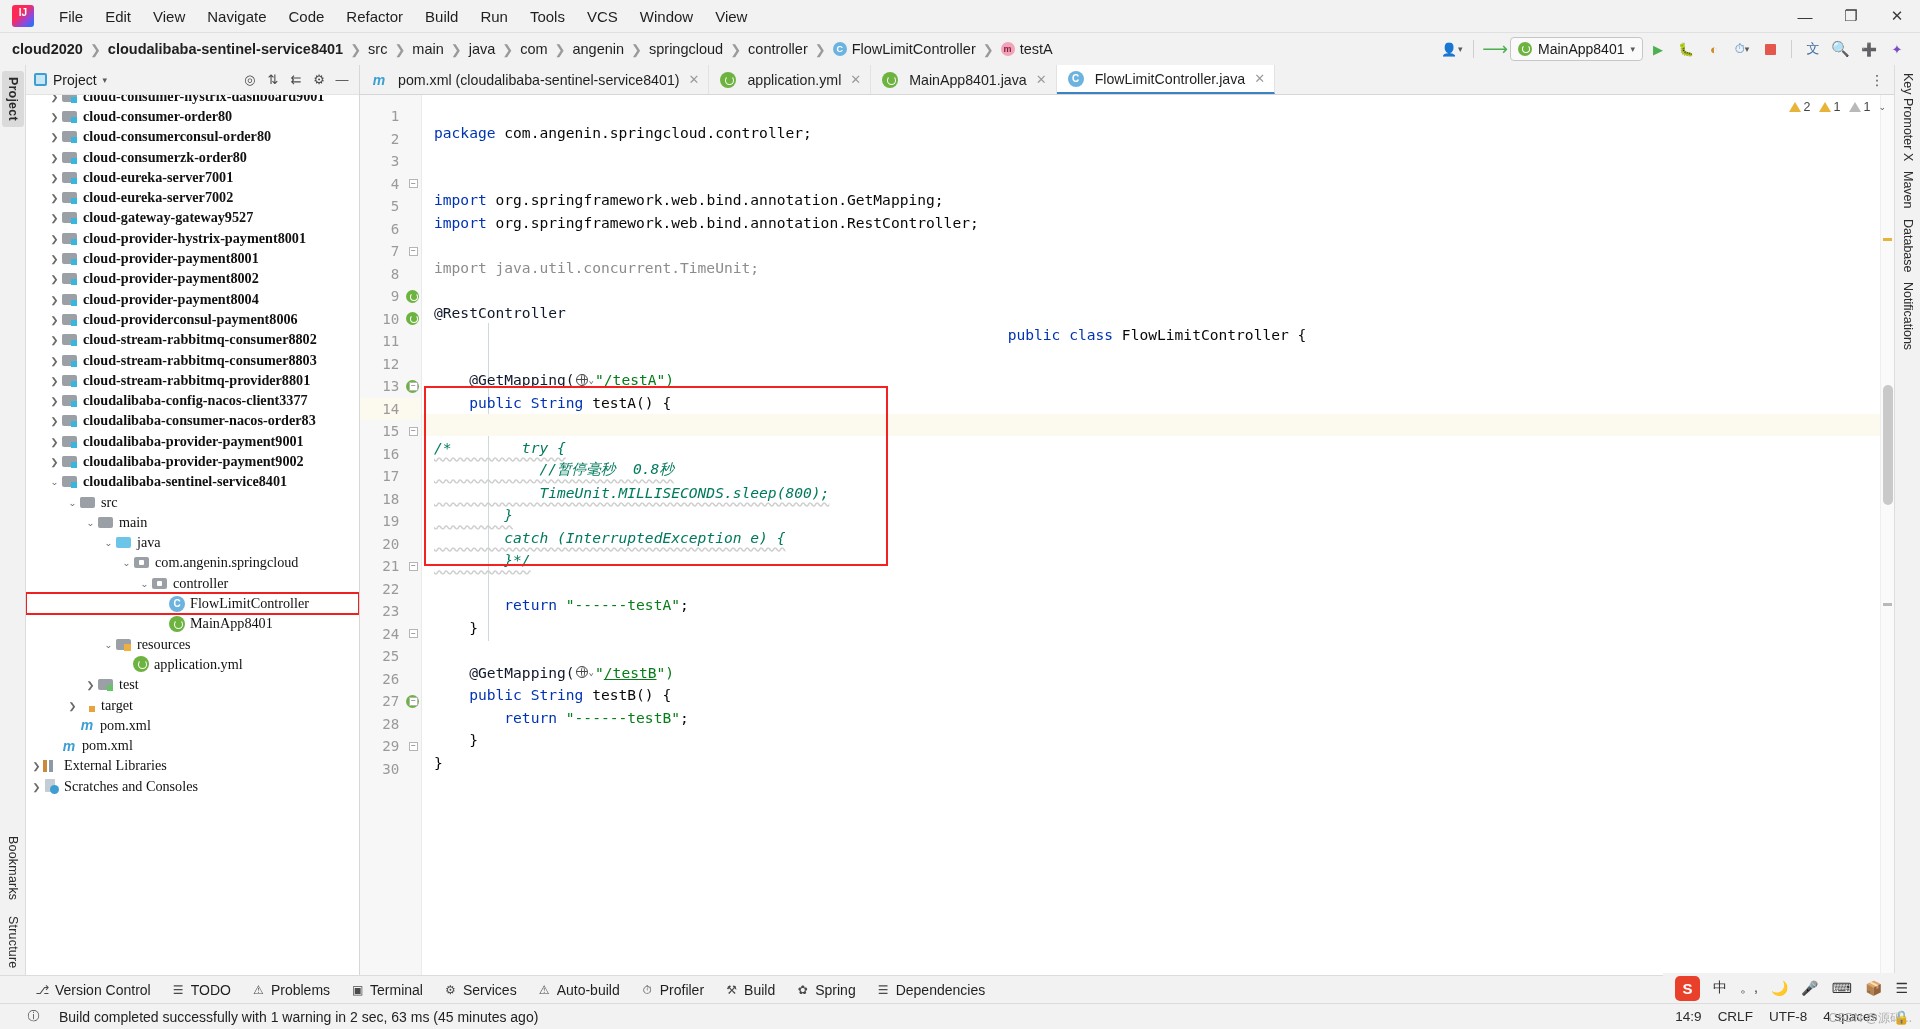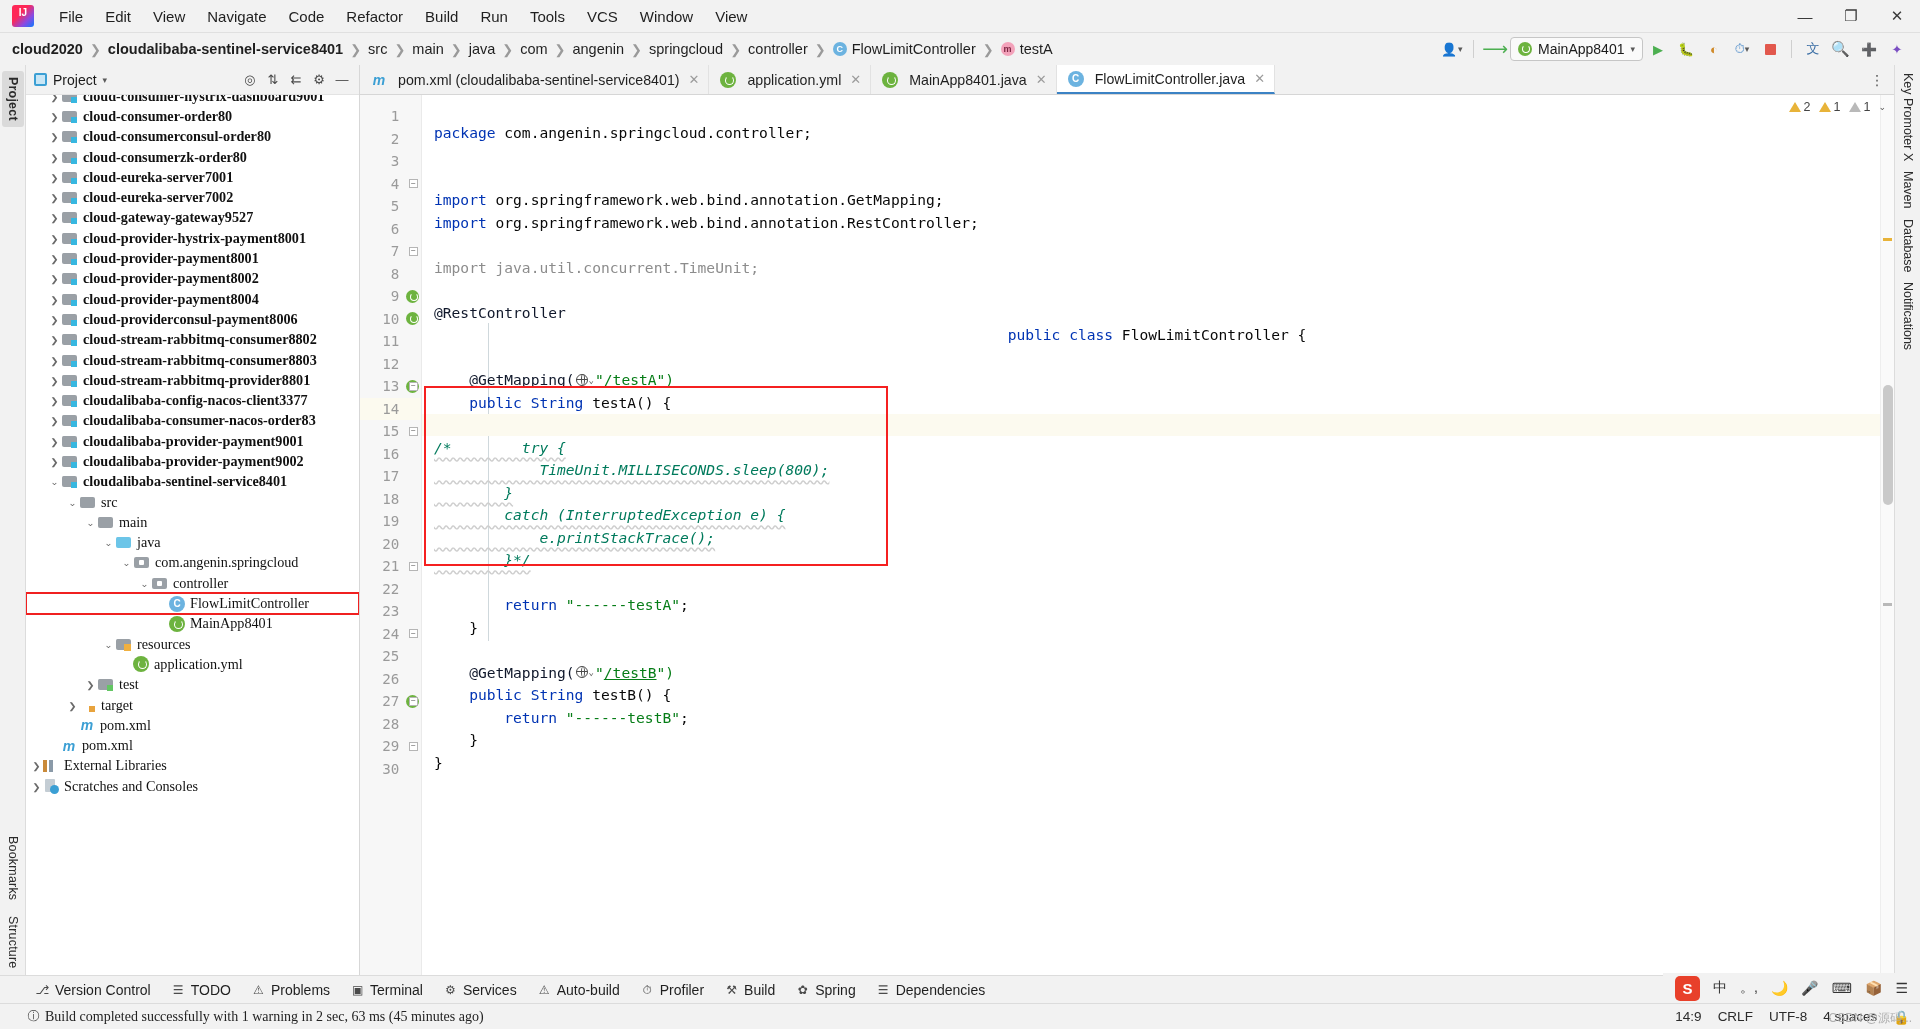--- a/index.html
+++ b/index.html
@@ -690,24 +690,24 @@
               <div class="ln" style="padding-left: 12px;"></div>
               <div class="ln" style="padding-left: 12px;"><span class="cmt">import java.util.concurrent.TimeUnit;</span></div>
               <div class="ln" style="padding-left: 12px;"></div>
               <div class="ln" style="padding-left: 12px;"><span class="ann">@RestController</span></div>
               <div class="ln" style="padding-left: 12px; justify-content: center;"><span class="kw">public class </span><span class="plain">FlowLimitController</span><span class="plain"> {</span></div>
               <div class="ln" style="padding-left: 12px;"></div>
               <div class="ln" style="padding-left: 12px;"><span class="ann">    @GetMapping(</span><span class="globe-ico"><span class="globe-c"></span><span style="font-size: 9px; color: rgb(74, 74, 74);">⌄</span></span><span class="str">"</span><span class="lnk">/testA</span><span class="str">")</span></div>
               <div class="ln" style="padding-left: 12px;"><span class="kw">    public String </span><span class="plain">testA() {</span></div>
               <div class="ln hl" style="padding-left: 12px;"></div>
               <div class="ln" style="padding-left: 12px;"><span class="grn-i wavy">/*        try {</span></div>
+              <div class="ln" style="padding-left: 12px;"><span class="grn-i wavy">            //暂停毫秒  0.8秒</span></div>
               <div class="ln" style="padding-left: 12px;"><span class="grn-i wavy">            TimeUnit.MILLISECONDS.sleep(800);</span></div>
               <div class="ln" style="padding-left: 12px;"><span class="grn-i wavy">        }</span></div>
               <div class="ln" style="padding-left: 12px;"><span class="grn-i wavy">        catch (InterruptedException e) {</span></div>
-              <div class="ln" style="padding-left: 12px;"><span class="grn-i wavy">            e.printStackTrace();</span></div>
               <div class="ln" style="padding-left: 12px;"><span class="grn-i wavy">        }*/</span></div>
               <div class="ln" style="padding-left: 12px;"></div>
               <div class="ln" style="padding-left: 12px;"><span class="kw">        return </span><span class="str">"------testA"</span><span class="plain">;</span></div>
               <div class="ln" style="padding-left: 12px;"><span class="plain">    }</span></div>
               <div class="ln" style="padding-left: 12px;"></div>
               <div class="ln" style="padding-left: 12px;"><span class="ann">    @GetMapping(</span><span class="globe-ico"><span class="globe-c"></span><span style="font-size: 9px; color: rgb(74, 74, 74);">⌄</span></span><span class="str">"</span><span class="lnk">/testB</span><span class="str">")</span></div>
               <div class="ln" style="padding-left: 12px;"><span class="kw">    public String </span><span class="plain">testB() {</span></div>
               <div class="ln" style="padding-left: 12px;"><span class="kw">        return </span><span class="str">"------testB"</span><span class="plain">;</span></div>
               <div class="ln" style="padding-left: 12px;"><span class="plain">    }</span></div>
               <div class="ln" style="padding-left: 12px;"><span class="plain">}</span></div>
@@ -785,21 +785,21 @@
         <span>Spring</span>
       </div>
       <div class="twb">
         <span class="twi">☰</span>
         <span>Dependencies</span>
       </div>
     </div>
 
   <div class="statusbar">
     <span class="twi">ⓘ</span>
-    <span style="margin-left:4px;font-family:Liberation Serif, serif;">Build completed successfully with 1 warning in 2 sec, 63 ms (45 minutes ago)</span>
+    <span style="margin-left:18px;">Build completed successfully with 1 warning in 2 sec, 63 ms (45 minutes ago)</span>
     <div class="sb-right">
       <span class="sb-item">14:9</span>
       <span class="sb-item">CRLF</span>
       <span class="sb-item">UTF-8</span>
       <span class="sb-item">4 spaces</span>
       <span class="sb-item">🔒</span>
     </div>
     <span class="watermark">CSDN @源码...</span>
   </div>
 

